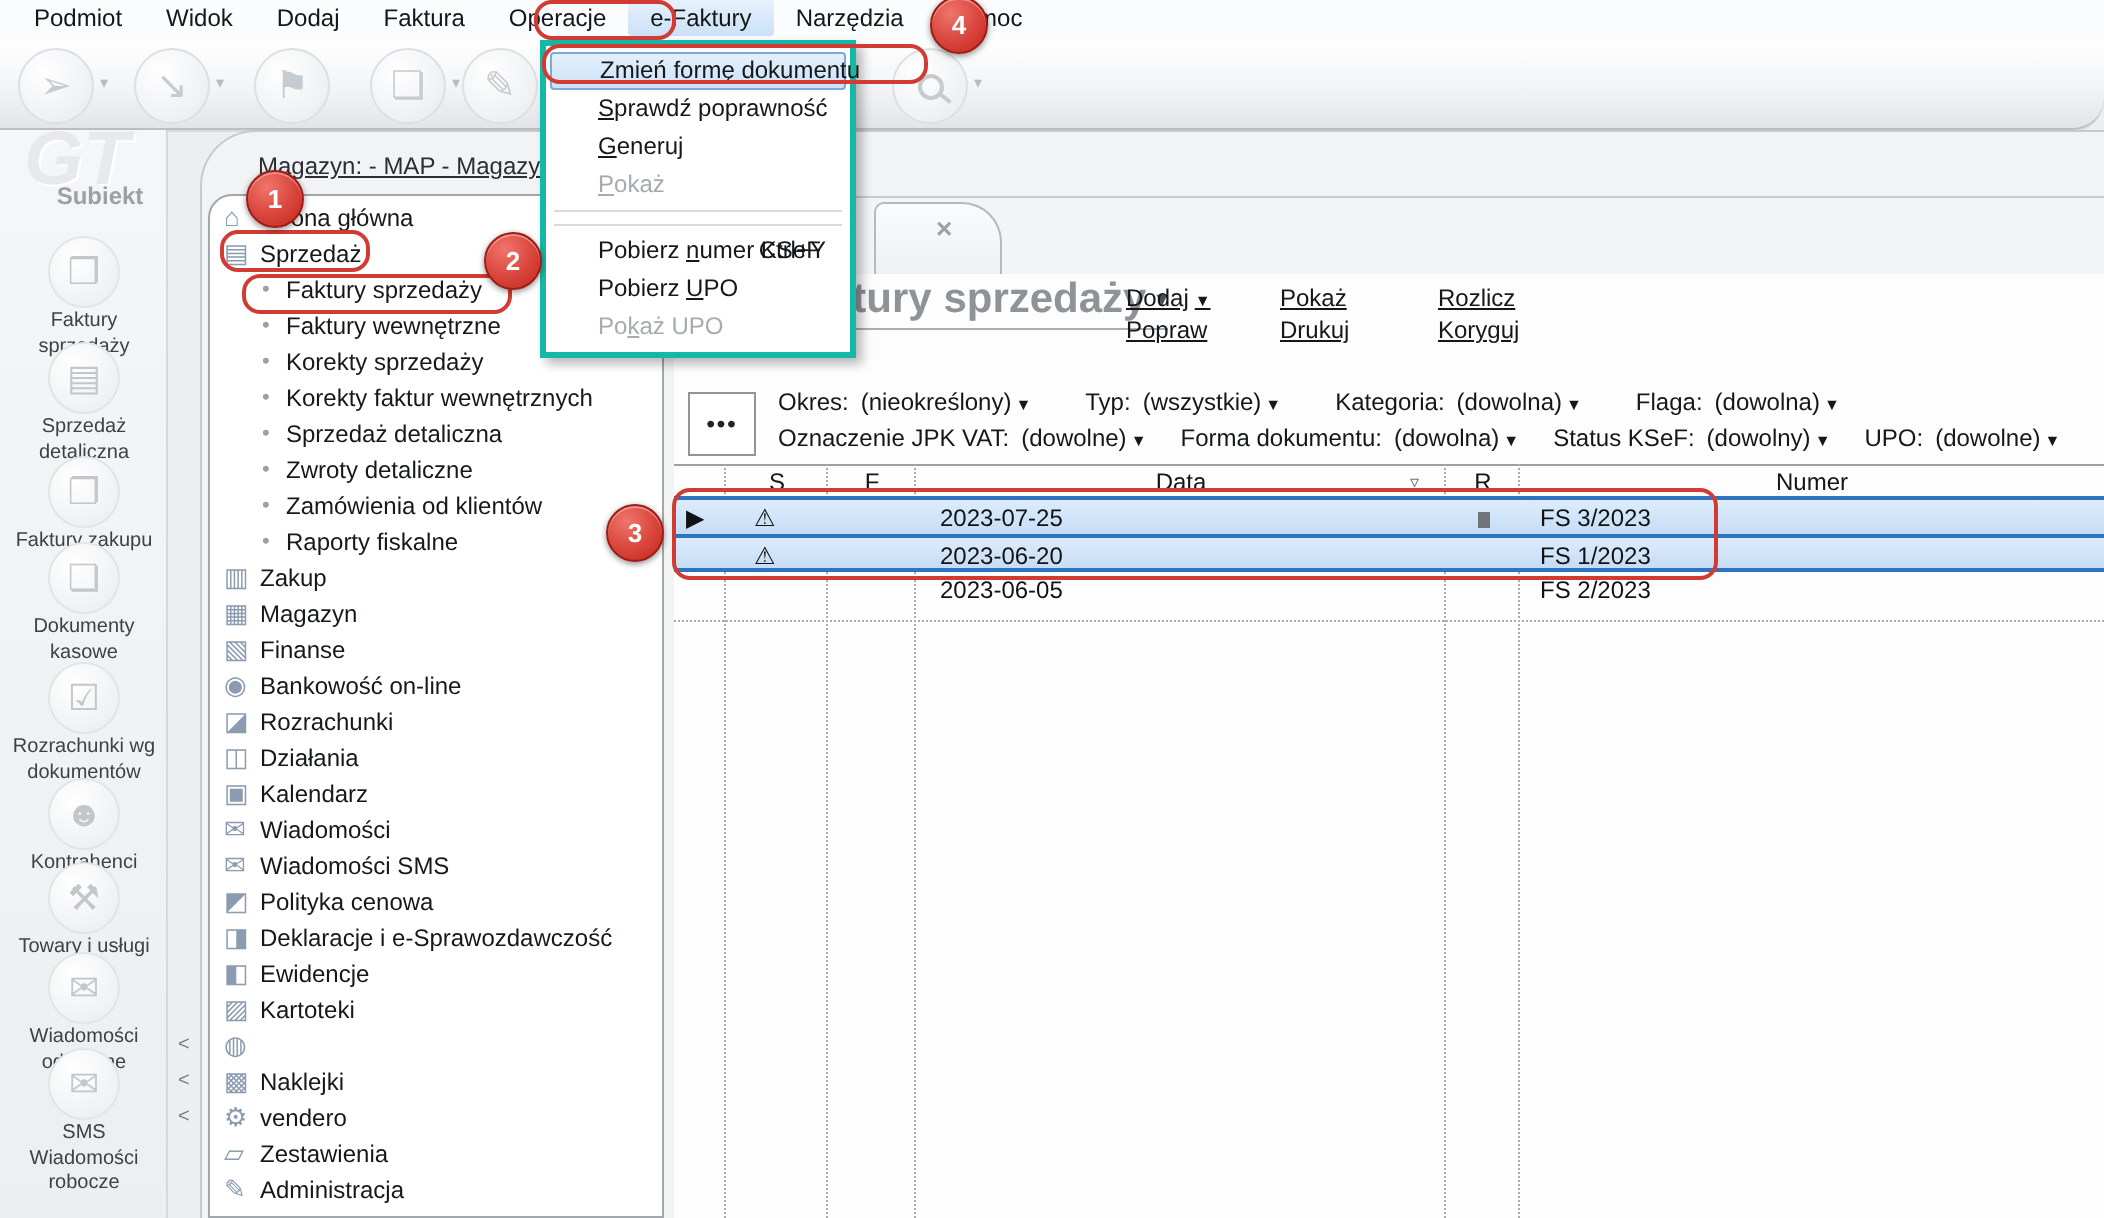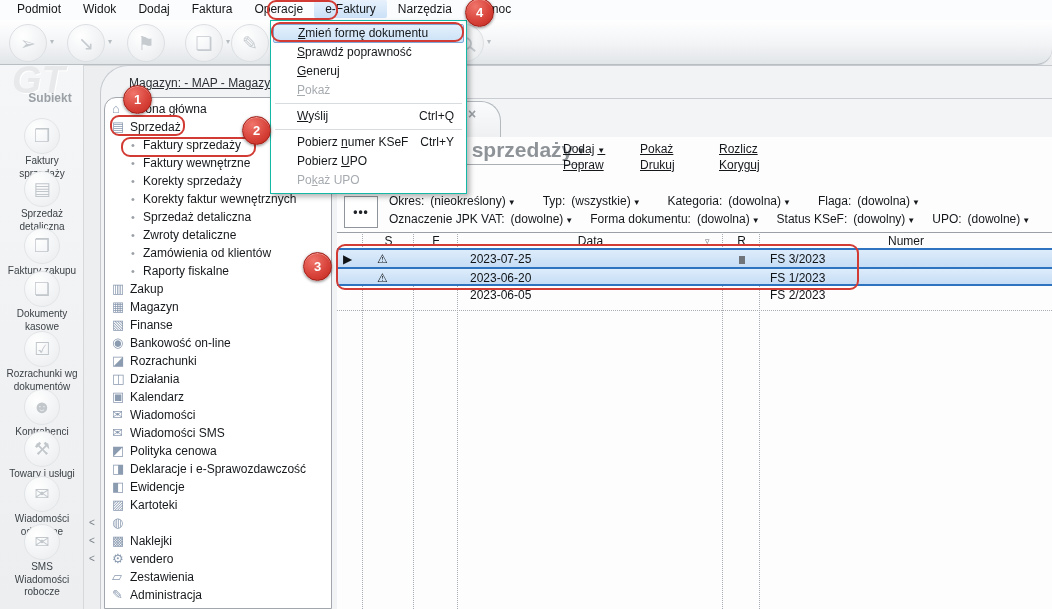--- a/index.html
+++ b/index.html
@@ -96,22 +96,22 @@
   .trow{position:absolute;left:337px;width:715px;height:19px;z-index:4;cursor:pointer;}
   .trow.selected{background:linear-gradient(#ddecfb,#c6ddf5);}
   .trow .cell{position:absolute;top:0;line-height:19px;font-size:12px;color:#101316;}
   .row-arrow{left:6px;font-size:9px;color:#15181b;}
   .warn-icon{left:40px;font-size:12px;color:#a9a0a0;}
   .cell-date{left:133px;}
   .r-marker{position:absolute;left:402px;top:6px;width:6px;height:8px;background:#6f747a;}
   .cell-number{left:433px;}
 
   
-  .dropdown-menu{position:absolute;left:270px;top:20px;width:197px;background:#ffffff;
-    border:1px solid #14b8a6;box-shadow:3px 3px 5px rgba(0,0,0,.28);padding:3px 0;z-index:50;}
+  .dropdown-menu{position:absolute;left:270px;top:20px;width:158px;background:#ffffff;
+    border:3px solid #14b8a6;box-shadow:3px 3px 5px rgba(0,0,0,.28);padding:3px 0;z-index:50;}
   .dm-item{position:relative;height:19px;line-height:19px;padding-left:26px;font-size:12px;
     color:#15181b;cursor:pointer;white-space:nowrap;}
   .dm-item.disabled{color:#a6abb0;}
   .dm-item.highlighted{background:linear-gradient(#e4f0fc,#cbe2f7);border:1px solid #7fa8d9;
     border-radius:2px;margin:0 2px;padding-left:24px;line-height:17px;}
   .dm-shortcut{position:absolute;right:12px;top:0;}
   .dm-sep{height:7px;position:relative;}
   .dm-sep::after{content:"";position:absolute;left:4px;right:4px;top:3px;border-top:1px solid #d9dcdf;}
   .ak{text-decoration:underline;}
 
@@ -411,21 +411,20 @@
         <span class="cell cell-number">FS 2/2023</span>
       </div>
     </div>
 
   <div class="dropdown-menu" id="dropdown">
       <div class="dm-item highlighted"><span></span><span class="ak">Z</span><span>mień formę dokumentu</span></div>
       <div class="dm-item"><span></span><span class="ak">S</span><span>prawdź poprawność</span></div>
       <div class="dm-item"><span></span><span class="ak">G</span><span>eneruj</span></div>
       <div class="dm-item disabled"><span></span><span class="ak">P</span><span>okaż</span></div>
       <div class="dm-sep"></div>
-      <div class="dm-item"><span></span><span class="ak">W</span><span>yślij</span><span class="dm-shortcut">Ctrl+Q</span></div>
       <div class="dm-sep"></div>
       <div class="dm-item"><span>Pobierz </span><span class="ak">n</span><span>umer KSeF</span><span class="dm-shortcut">Ctrl+Y</span></div>
       <div class="dm-item"><span>Pobierz </span><span class="ak">U</span><span>PO</span></div>
       <div class="dm-item disabled"><span>Po</span><span class="ak">k</span><span>aż UPO</span></div>
     </div>
 
   <div class="anno-box" style="left:267px;top:0;width:71px;height:20px"></div>
   <div class="anno-box" style="left:271px;top:22px;width:193px;height:20px"></div>
   <div class="anno-box" style="left:110px;top:115px;width:75px;height:21px"></div>
   <div class="anno-box" style="left:121px;top:137px;width:135px;height:20px"></div>

